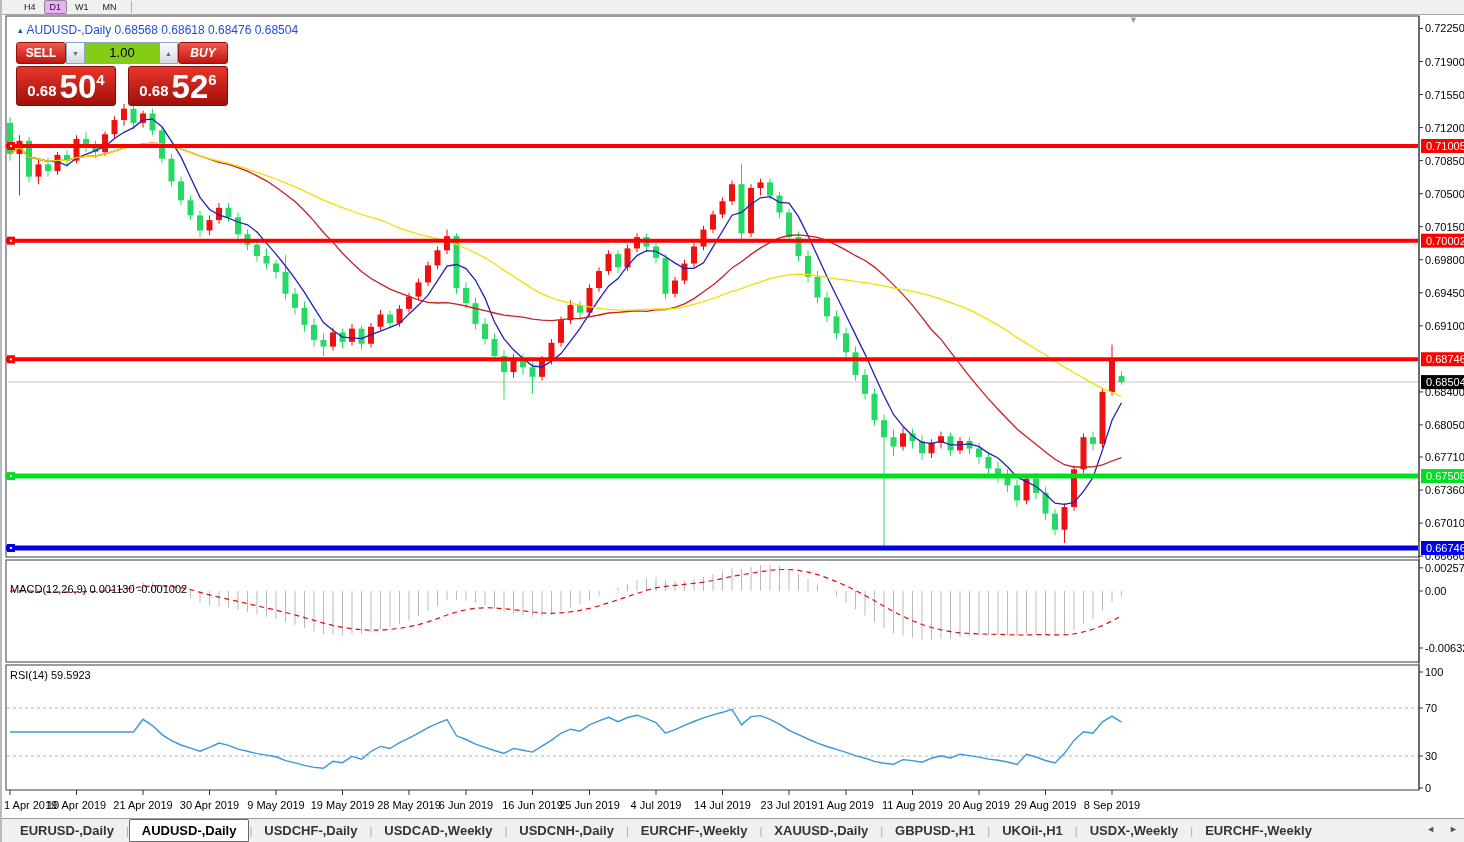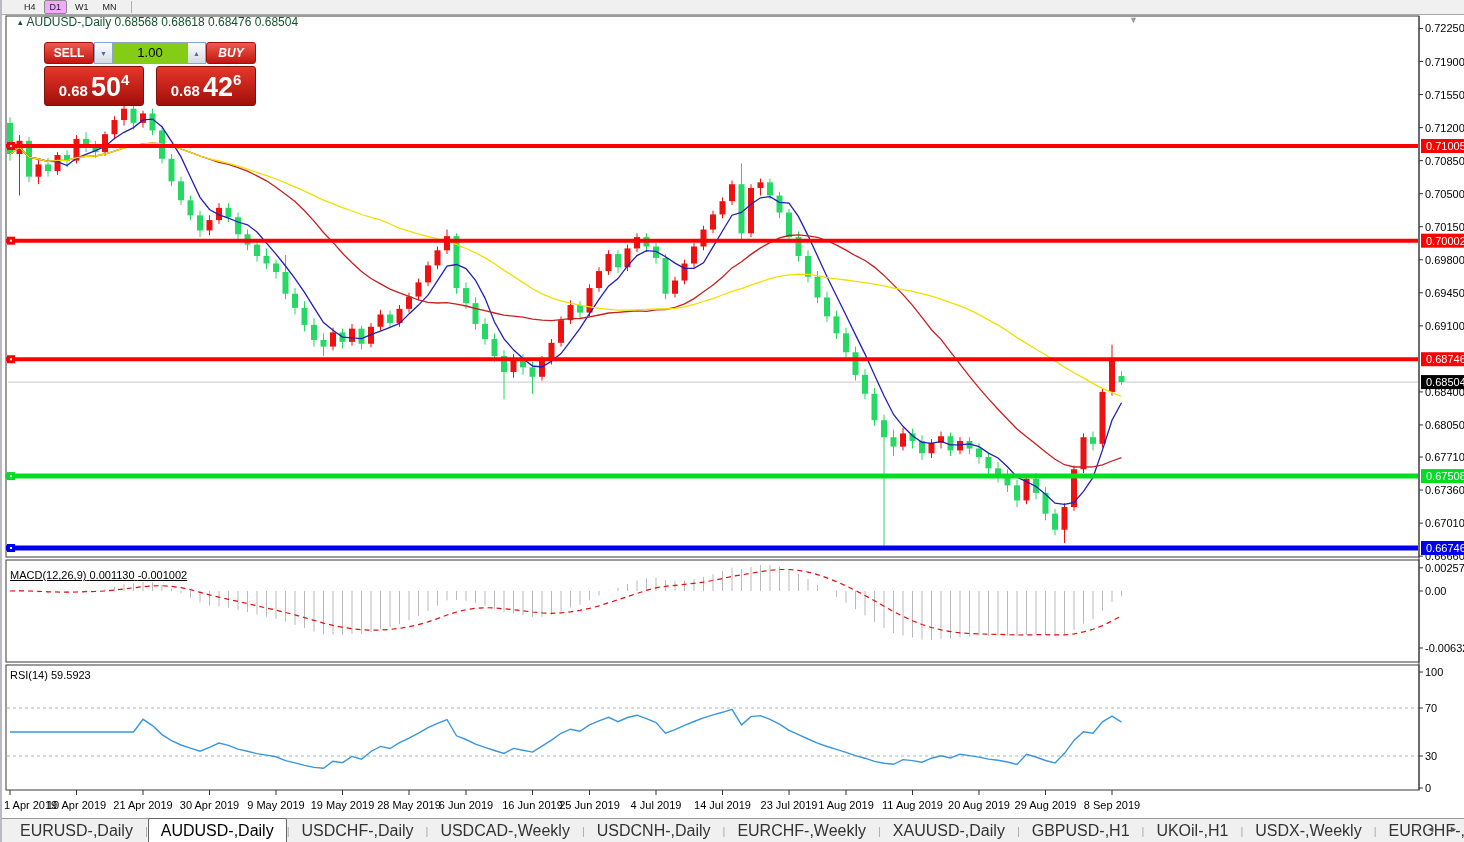--- a/index.html
+++ b/index.html
@@ -8,47 +8,47 @@
   
   #toolbar{position:absolute;left:0;top:0;width:1464px;height:15px;background:#f0f0f0;
            border-bottom:1px solid #a8a8a8;display:flex;align-items:center;padding-left:16px;box-sizing:border-box;}
   .tf-btn{font-size:9px;color:#222;padding:0 5px;height:12px;line-height:12px;margin-right:2px;
           border:1px solid #f0f0f0;cursor:default;}
   .tf-btn.active{background:#f0abfc;border:1px solid #8a8a8a;border-radius:2px;}
   #tf-sep{width:1px;height:12px;background:#b0b0b0;margin-left:6px;}
   
   #chart-svg{position:absolute;left:0;top:0;}
   
-  #chart-title{position:absolute;left:16px;top:15px;font-size:12px;color:#14532d;white-space:pre;}
+  #chart-title{position:absolute;left:16px;top:23px;font-size:12px;color:#1d4ed8;white-space:pre;}
   #chart-title .tri{font-size:9px;position:relative;top:-1px;margin-right:4px;}
   
   #shift-marker{position:absolute;left:1127px;top:15px;font-size:9px;color:#9a9a9a;}
   
-  #trade-panel{position:absolute;left:14px;top:42px;width:212px;margin-left:28px;}
+  #trade-panel{position:absolute;left:14px;top:42px;width:212px;}
   #trade-row1{display:flex;height:22px;}
   .trade-btn{background:linear-gradient(#ef5a4e,#c31510);color:#fff;font-size:12px;font-weight:bold;
              border:1px solid #9c0f0b;border-radius:3px;display:flex;align-items:center;justify-content:center;cursor:pointer;}
   #sell-btn{width:48px;}
   #buy-btn{width:48px;font-style:italic;}
   .spin-btn{width:17px;background:linear-gradient(#fdfdfd,#d5dbe4);border:1px solid #8aa6c8;color:#4a6fa0;
             font-size:7px;display:flex;align-items:center;justify-content:center;cursor:pointer;}
   #volume-field{flex:1;background:#84cc16;border-top:1px solid #8aa6c8;border-bottom:1px solid #8aa6c8;
                 font-size:13px;color:#000;text-align:center;line-height:20px;}
   #trade-row2{display:flex;margin-top:2px;height:40px;gap:12px;}
   .price-tile{flex:1;background:linear-gradient(#e8362a,#a00f0a);border:1px solid #80100c;border-radius:3px;
               color:#fff;display:flex;align-items:flex-end;justify-content:center;padding-bottom:3px;cursor:pointer;}
   .price-tile .small{font-size:15px;font-weight:bold;margin-right:3px;line-height:22px;}
-  .price-tile .big{font-size:27px;font-weight:bold;line-height:30px;}
+  .price-tile .big{font-size:33px;font-weight:bold;line-height:30px;}
   .price-tile .sup{font-size:15px;font-weight:bold;position:relative;top:-14px;}
   
   .ind-label{position:absolute;font-size:11px;color:#000;white-space:pre;}
   
   #tabbar{position:absolute;left:0;top:818px;width:1464px;height:24px;background:#f0f0f0;
           border-top:1px solid #999;display:flex;align-items:center;box-sizing:border-box;padding-left:6px;}
-  .tab{font-size:16px;color:#333;padding:3px 12px;white-space:nowrap;cursor:pointer;}
+  .tab{font-size:13px;color:#333;padding:3px 12px;white-space:nowrap;cursor:pointer;font-weight:bold;}
   .tab.active{background:#fff;border:1px solid #666;border-radius:2px 2px 0 0;color:#000;}
   .tab-sep{color:#aaa;font-size:11px;}
   #tab-scroll{position:absolute;right:6px;top:824px;display:flex;gap:14px;}
   .scroll-arrow{font-size:9px;color:#555;cursor:pointer;}
 </style>
 </head>
 <body>
 
 <div id="app">
 
@@ -562,27 +562,27 @@
       <div id="buy-btn" class="trade-btn">BUY</div>
     </div>
     <div id="trade-row2">
       <div class="price-tile">
         <span class="small">0.68</span>
         <span class="big">50</span>
         <span class="sup">4</span>
       </div>
       <div class="price-tile">
         <span class="small">0.68</span>
-        <span class="big">42</span>
+        <span class="big">52</span>
         <span class="sup">6</span>
       </div>
     </div>
   </div>
 
-  <div class="ind-label" style="left:8px;top:569px;text-decoration:underline;"><span>MACD(12,26,9)</span><span> </span><span>0.001130</span><span> </span><span>-0.001002</span></div>
+  <div class="ind-label" style="left:8px;top:583px;"><span>MACD(12,26,9)</span><span> </span><span>0.001130</span><span> </span><span>-0.001002</span></div>
   <div class="ind-label" style="left:8px;top:669px;"><span>RSI(14)</span><span> </span><span>59.5923</span></div>
 
   <div id="tabbar">
       <div class="tab">EURUSD-,Daily</div>
       <span class="tab-sep">|</span>
       <div class="tab active">AUDUSD-,Daily</div>
       <span class="tab-sep">|</span>
       <div class="tab">USDCHF-,Daily</div>
       <span class="tab-sep">|</span>
       <div class="tab">USDCAD-,Weekly</div>

